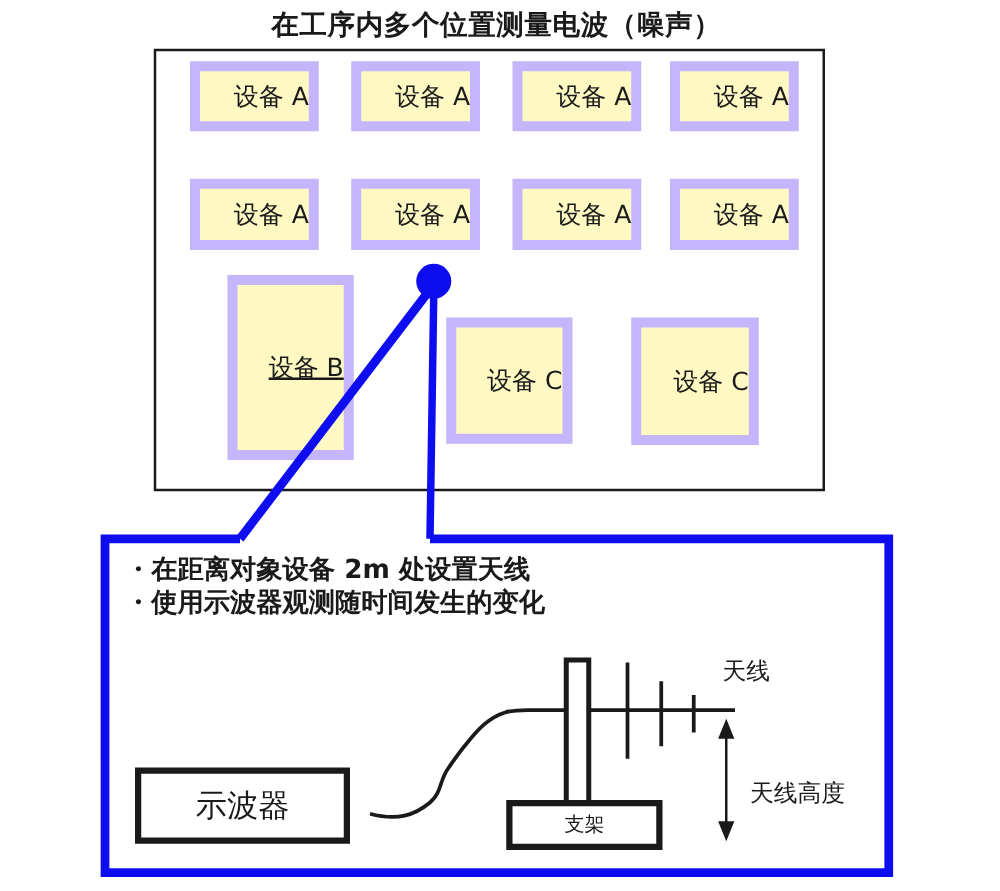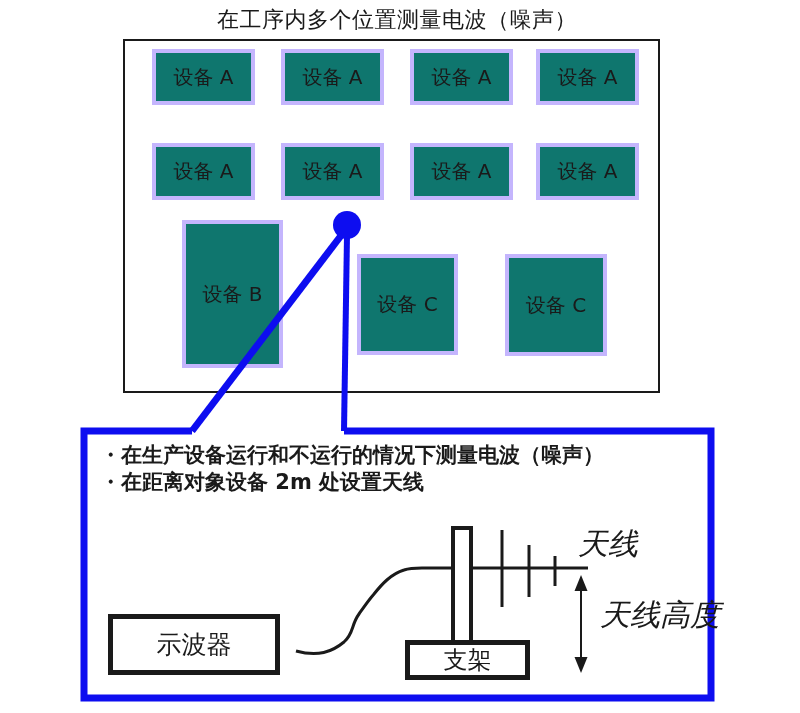--- a/index.html
+++ b/index.html
@@ -3,42 +3,42 @@
 <meta charset="utf-8">
 <style>
   html,body { margin:0; padding:0; background:#ffffff; }
   .canvas {
     position:relative; width:800px; height:713px; background:#ffffff;
     font-family:"DejaVu Sans", sans-serif; color:#1a1a1a; overflow:hidden;
   }
   .abs { position:absolute; box-sizing:border-box; }
   .title {
     left:0; top:5px; width:794px; text-align:center;
-    font-size:22px; font-weight:normal; letter-spacing:0.5px;
+    font-size:22px; font-weight:bold; letter-spacing:0.5px;
   }
   .plant-rect { left:123px; top:39px; width:537px; height:354px; border:2px solid #1a1a1a; background:#ffffff; z-index:1; }
   .eq-box {
-    border:4px solid #c4b5fd; background:#0f766e; z-index:2;
-    display:flex; align-items:center; justify-content:center;
+    border:8px solid #c4b5fd; background:#fef9c3; z-index:2;
+    display:flex; align-items:center; justify-content:flex-end;
     font-size:20px; white-space:nowrap;
   }
   .svg-layer { left:0; top:0; width:800px; height:713px; z-index:5; pointer-events:none; }
   .bullets {
     left:100px; top:442px; width:600px; z-index:6;
     font-size:21px; line-height:27px; font-weight:bold; white-space:nowrap;
   }
   .instr-box {
     border:5px solid #1a1a1a; background:#ffffff; z-index:7;
     display:flex; align-items:center; justify-content:center; white-space:nowrap;
   }
   .osc { left:108px; top:614px; width:172px; height:61px; font-size:25px; }
-  .stand { left:405px; top:640px; width:125px; height:40px; font-size:24px; }
-  .side-label { z-index:7; font-size:30px; white-space:nowrap;font-style:italic; }
+  .stand { left:405px; top:640px; width:125px; height:40px; font-size:16px; }
+  .side-label { z-index:7; font-size:19px; white-space:nowrap; }
   .lbl-antenna { left:578px; top:524px; }
-  .lbl-height  { left:600px; top:600px; line-height:30px; }
+  .lbl-height  { left:600px; top:620px; line-height:30px; }
 </style>
 </head>
 <body>
 
 <div class="canvas">
 
   <div class="abs title">在工序内多个位置测量电波（噪声）</div>
 
   <div class="abs plant-rect"></div>
 
@@ -61,21 +61,21 @@
   <div class="abs eq-box" style="left:281px; top:143px; width:103px; height:57px;">
       <span>设备 A</span>
     </div>
   <div class="abs eq-box" style="left:410px; top:143px; width:103px; height:57px;">
       <span>设备 A</span>
     </div>
   <div class="abs eq-box" style="left:536px; top:143px; width:103px; height:57px;">
       <span>设备 A</span>
     </div>
 
-  <div class="abs eq-box" style="left:182px; top:220px; width:101px; height:148px;">
+  <div class="abs eq-box" style="left:182px; top:220px; width:101px; height:148px;text-decoration:underline;">
       <span>设备 B</span>
     </div>
   <div class="abs eq-box" style="left:357px; top:254px; width:101px; height:101px;">
       <span>设备 C</span>
     </div>
   <div class="abs eq-box" style="left:505px; top:254px; width:102px; height:102px;">
       <span>设备 C</span>
     </div>
 
   <svg class="abs svg-layer" viewBox="0 0 800 713" xmlns="http://www.w3.org/2000/svg">
@@ -95,22 +95,22 @@
     </g>
 
     <path d="M 192 431 L 84 431 L 84 698 L 711 698 L 711 431 L 344 431" fill="none" stroke="#0d0df0" stroke-width="7"></path>
     <line x1="192" y1="431" x2="343" y2="233" stroke="#0d0df0" stroke-width="7"></line>
     <line x1="344" y1="431" x2="347" y2="235" stroke="#0d0df0" stroke-width="6"></line>
 
     <circle cx="347" cy="225" r="14" fill="#0d0df0"></circle>
   </svg>
 
   <div class="abs bullets">
-    <div>・在生产设备运行和不运行的情况下测量电波（噪声）</div>
     <div>・在距离对象设备 2m 处设置天线</div>
+    <div>・使用示波器观测随时间发生的变化</div>
   </div>
 
   <div class="abs instr-box osc">
     <span>示波器</span>
   </div>
 
   <div class="abs instr-box stand">
     <span>支架</span>
   </div>
 

